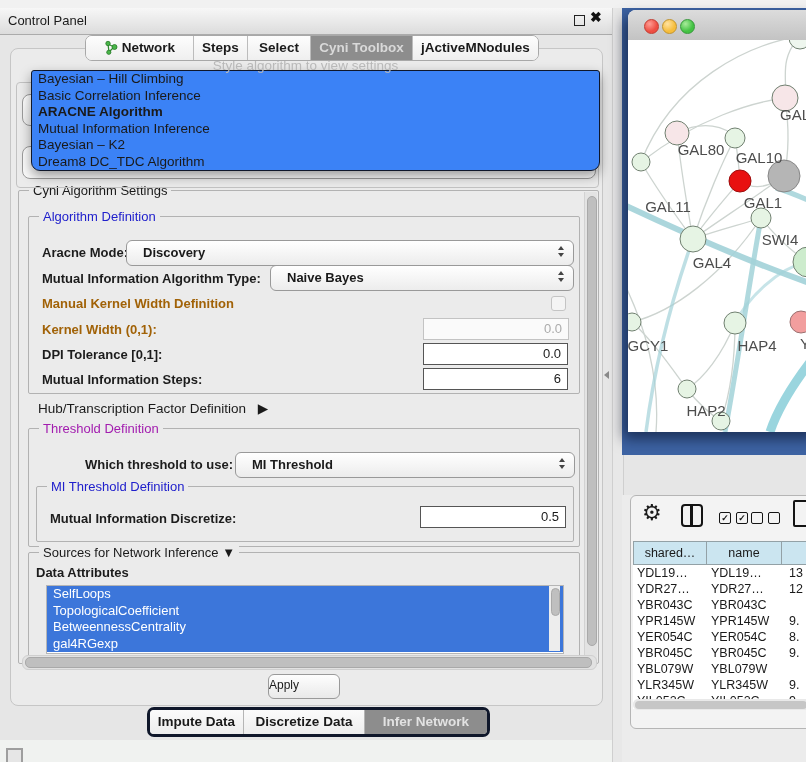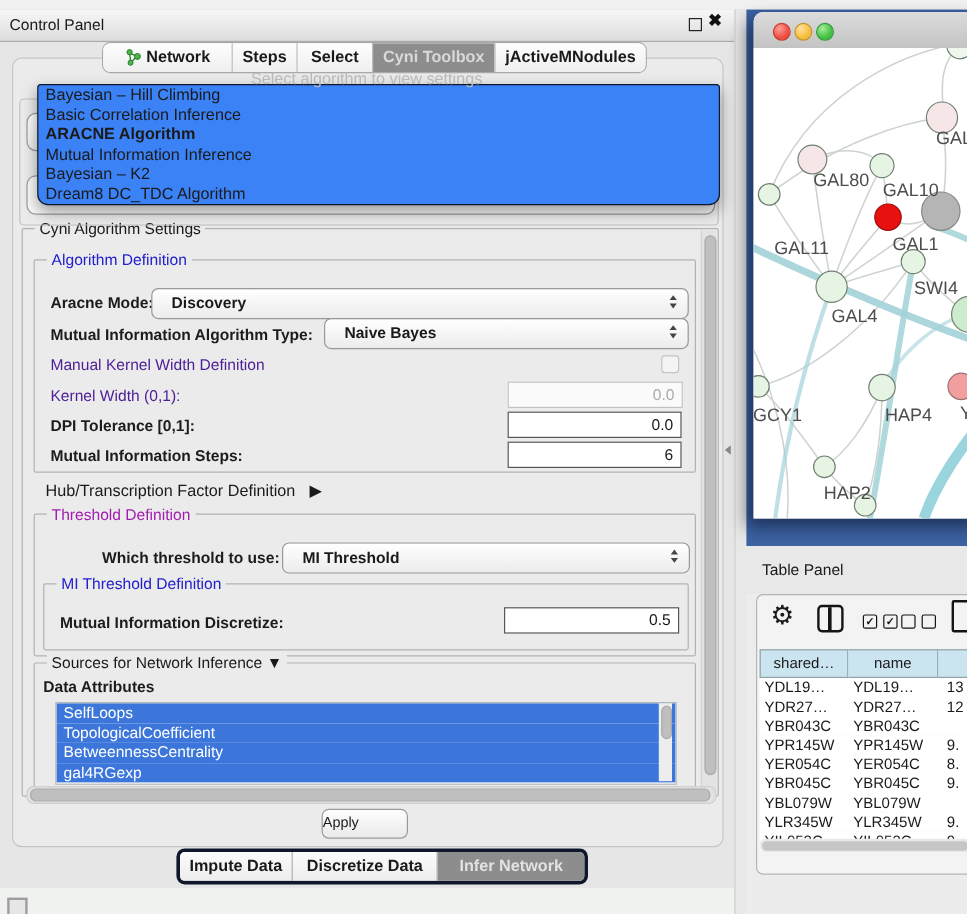--- a/index.html
+++ b/index.html
@@ -35,21 +35,21 @@
   .bcombo2 span{margin-left:18px;}
   
   .popup{left:14px;top:70px;width:567px;height:99px;background:#3b82f6;border:1px solid #0f172a;
          border-radius:3px 3px 9px 9px;box-shadow:0 5px 12px rgba(0,0,0,.38);z-index:10;margin-left:17px;}
   .pop-item{height:16.5px;line-height:16.5px;font-size:13.5px;padding-left:6px;white-space:nowrap;}
   
   .grp{border:1px solid #b2b2b2;border-radius:2px;}
   .grp-title{position:absolute;top:-8px;left:10px;background:#ebebeb;padding:0 4px;font-size:13px;white-space:nowrap;}
   .blue{color:#2020cc;} .green{color:#a21caf;}
   .lbl{font-size:13px;font-weight:bold;color:#1c1c1c;white-space:nowrap;}
-  .lbl-dis{font-size:13px;font-weight:normal;color:#4c1d95;white-space:nowrap;}
+  .lbl-dis{font-size:13px;font-weight:bold;color:#a16207;white-space:nowrap;}
   
   .combo{height:24px;border:1px solid #999;border-radius:6px;background:linear-gradient(#ffffff,#ececec);
          font-size:13px;line-height:24px;}
   .combo .ct{margin-left:16px;font-weight:bold;}
   .spinner{position:absolute;right:9px;top:5px;}
   .spinner i{display:block;width:0;height:0;border-left:3.5px solid transparent;border-right:3.5px solid transparent;}
   .spinner .up{border-bottom:4.5px solid #444;margin-bottom:2.5px;}
   .spinner .dn{border-top:4.5px solid #444;}
   
   .tfield{height:20px;background:#ffffff;border:1.5px solid #555;font-size:13px;line-height:20px;
@@ -146,21 +146,21 @@
     <div class="seg sel" style="width:101px">
       <span>Cyni Toolbox</span>
     </div>
     <div class="seg" style="width:125px">
       <span>jActiveMNodules</span>
     </div>
   </div>
 
   <div class="abs panel"></div>
 
-  <div class="abs prompt">Select algorithm to view settings</div>
+  <div class="abs prompt">Style algorithm to view settings</div>
 
   <div class="abs bgroup"></div>
   <div class="abs bcombo1"></div>
   <div class="abs bspin">
     <span class="spinner" style="right:3px;top:3px">
         <i class="up"></i>
         <i class="dn"></i>
       </span>
   </div>
   <div class="abs bcombo2">
@@ -343,23 +343,20 @@
           <text class="nodelabel" x="20" y="311" text-anchor="middle">GCY1</text>
           <text class="nodelabel" x="129" y="311" text-anchor="middle">HAP4</text>
           <text class="nodelabel" x="78" y="376" text-anchor="middle">HAP2</text>
           <text class="nodelabel" x="152" y="80">GAL</text>
           <text class="nodelabel" x="172" y="309">Y</text>
         </g>
       </svg>
     </div>
   </div>
 
-  <div class="abs tp-strip">
-    <span>Table Panel</span>
-  </div>
   <div class="abs tp-below"></div>
 
   <div class="abs tpanel">
 
     <span class="gear">⚙</span>
     <span class="colic">
         <i></i>
       </span>
     <span class="cbpair" style="left:88px">
       <span class="cbsq">✓</span>

